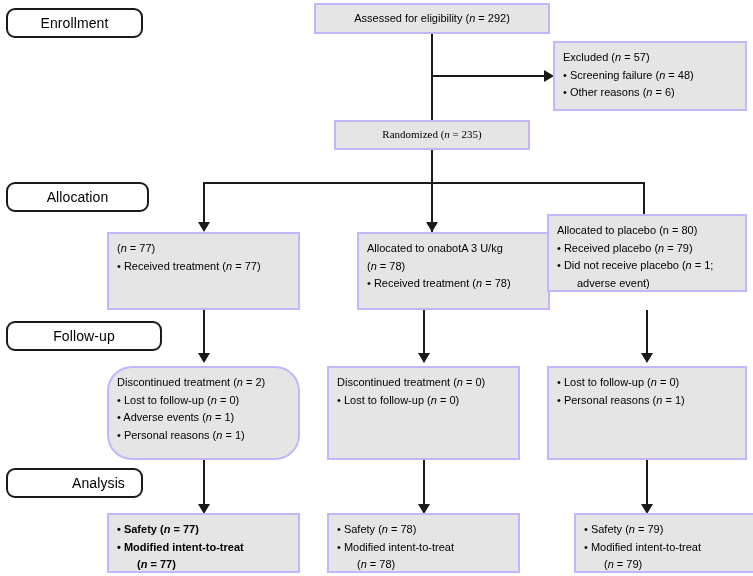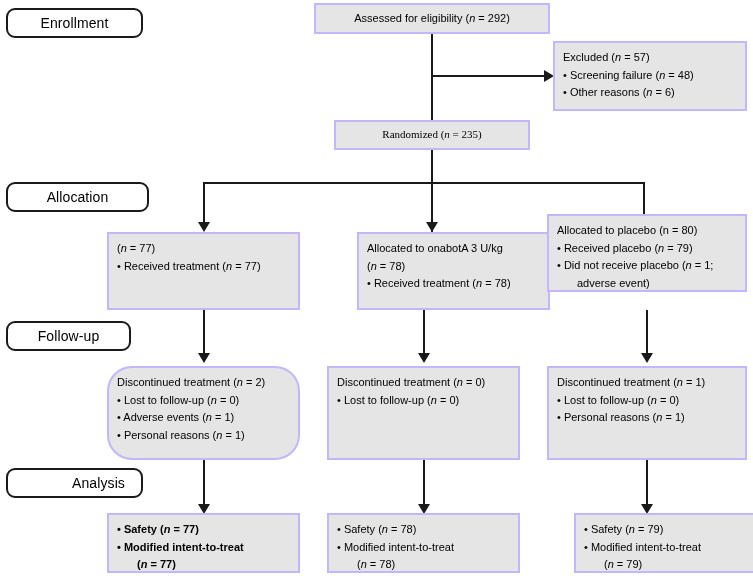--- a/index.html
+++ b/index.html
@@ -93,21 +93,21 @@
 <div id="diagram">
 
   <div class="stage-label" style="left:6px; top:8px; width:137px; height:30px;">
     <span>Enrollment</span>
   </div>
 
   <div class="stage-label" style="left:6px; top:182px; width:143px; height:30px;">
     <span>Allocation</span>
   </div>
 
-  <div class="stage-label" style="left:6px; top:321px; width:125px; height:30px;">
+  <div class="stage-label" style="left:6px; top:321px; width:156px; height:30px;">
     <span>Follow-up</span>
   </div>
 
   <div class="stage-label" style="left:6px; top:468px; width:137px; height:30px;padding-left:48px;">
     <span>Analysis</span>
   </div>
 
   <div class="box center" style="left:314px; top:3px; width:236px; height:31px;">
     <span class="line">Assessed for eligibility (<i>n</i> = 292)</span>
   </div>
@@ -165,21 +165,20 @@
     <div class="line bullet-line">• Adverse events (<i>n</i> = 1)</div>
     <div class="line bullet-line">• Personal reasons (<i>n</i> = 1)</div>
   </div>
 
   <div class="box" style="left:327px; top:366px; width:193px; height:94px;">
     <div class="line">Discontinued treatment (<i>n</i> = 0)</div>
     <div class="line bullet-line">• Lost to follow-up (<i>n</i> = 0)</div>
   </div>
 
   <div class="box" style="left:547px; top:366px; width:200px; height:94px;">
-    <div class="line">Discontinued treatment (<i>n</i> = 1)</div>
     <div class="line bullet-line">• Lost to follow-up (<i>n</i> = 0)</div>
     <div class="line bullet-line">• Personal reasons (<i>n</i> = 1)</div>
   </div>
 
   <div class="vline" style="left:203px; top:460px; height:48px;"></div>
   <div class="arrow-down" style="left:198px; top:504px;"></div>
   <div class="vline" style="left:423px; top:460px; height:48px;"></div>
   <div class="arrow-down" style="left:418px; top:504px;"></div>
   <div class="vline" style="left:646px; top:460px; height:48px;"></div>
   <div class="arrow-down" style="left:641px; top:504px;"></div>

